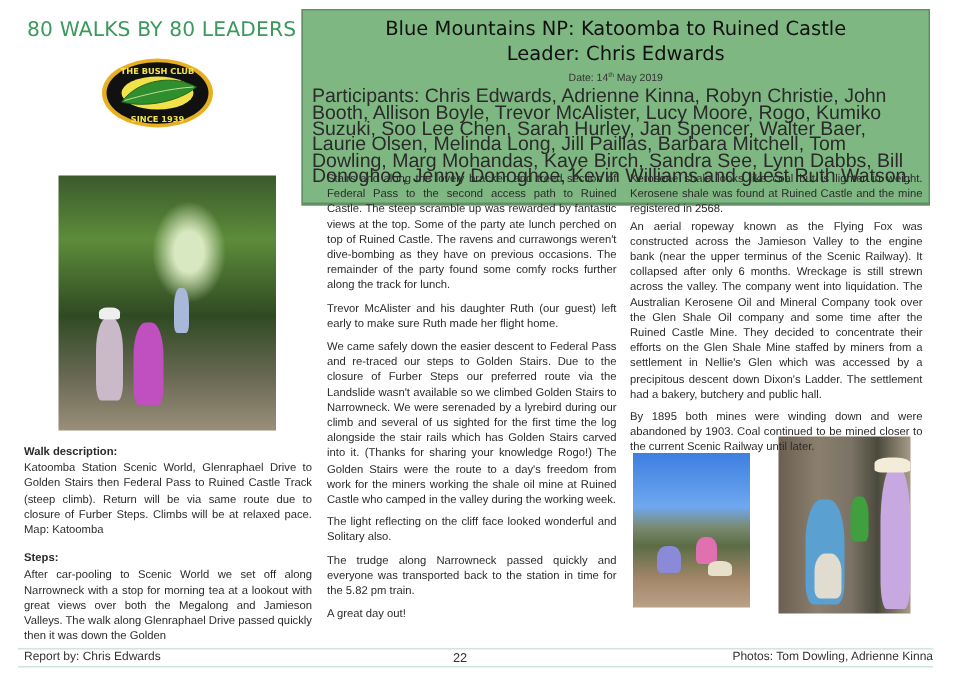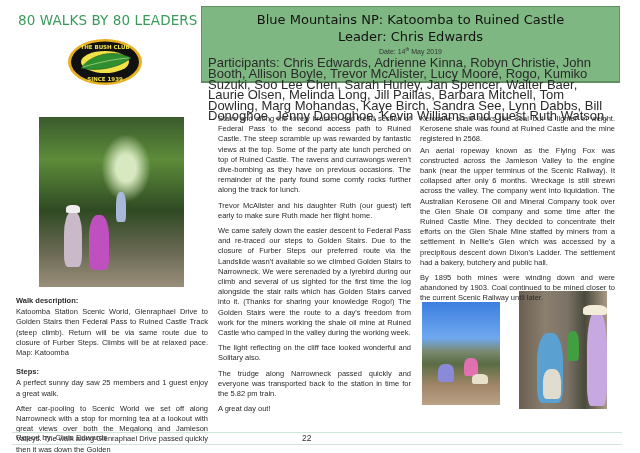--- a/index.html
+++ b/index.html
@@ -8,21 +8,21 @@
 
   .series-title {
     position: absolute; left: 18px; top: 12px; width: 175px;
     color: #3a9a5c; font-size: 13.5px; letter-spacing: 0.1px; white-space: nowrap;
     font-family: "DejaVu Sans", sans-serif;
   }
 
   .logo { position: absolute; left: 67px; top: 38px; width: 76px; height: 48px; }
 
   .header-box {
-    position: absolute; left: 201px; top: 6px; width: 419px; height: 77px;
+    position: absolute; left: 201px; top: 6px; width: 419px; height: 131px;
     background: #7fb782; border: 1px solid #5f8f63; border-bottom-width: 2px;
     text-align: center; color: #111;
   }
   .header-box .title { font-size: 13px; margin-top: 5px; font-family: "DejaVu Sans", sans-serif; }
   .header-box .leader { font-size: 13px; margin-top: 2px; font-family: "DejaVu Sans", sans-serif; }
   .header-box .date { font-size: 7px; margin-top: 3px; color: #333; }
   .header-box .date sup { font-size: 4.5px; }
   .header-box .participants {
     text-align: left; font-size: 13px; line-height: 10.6px; margin: 3px 6px 0 6px; color: #2a2a2a;
   }
@@ -94,21 +94,20 @@
   <div class="fig" style="left:24px;top:78px;width:18px;height:30px;background:#e0dcd0;"></div>
   <div class="fig" style="left:48px;top:40px;width:12px;height:30px;background:#40a040;"></div>
   <div class="fig" style="left:68px;top:20px;width:20px;height:95px;background:#c8a8e0;"></div>
   <div class="fig" style="left:64px;top:14px;width:24px;height:10px;background:#f2ecd8;"></div>
 </div>
 
 <div class="col col-left">
   <div class="h">Walk description:</div>
   <p style="margin-bottom:9px;">Katoomba Station Scenic World, Glenraphael Drive to Golden Stairs then Federal Pass to Ruined Castle Track (steep climb). Return will be via same route due to closure of Furber Steps. Climbs will be at relaxed pace. Map: Katoomba</p>
   <div class="h">Steps:</div>
-  <p>A perfect sunny day saw 25 members and 1 guest enjoy a great walk.</p>
   <p>After car-pooling to Scenic World we set off along Narrowneck with a stop for morning tea at a lookout with great views over both the Megalong and Jamieson Valleys. The walk along Glenraphael Drive passed quickly then it was down the Golden</p>
 </div>
 
 <div class="col col-mid">
   <p>Stairs and along the lovely bracken and treed section of Federal Pass to the second access path to Ruined Castle. The steep scramble up was rewarded by fantastic views at the top. Some of the party ate lunch perched on top of Ruined Castle. The ravens and currawongs weren't dive-bombing as they have on previous occasions. The remainder of the party found some comfy rocks further along the track for lunch.</p>
   <p>Trevor McAlister and his daughter Ruth (our guest) left early to make sure Ruth made her flight home.</p>
   <p>We came safely down the easier descent to Federal Pass and re-traced our steps to Golden Stairs. Due to the closure of Furber Steps our preferred route via the Landslide wasn't available so we climbed Golden Stairs to Narrowneck. We were serenaded by a lyrebird during our climb and several of us sighted for the first time the log alongside the stair rails which has Golden Stairs carved into it. (Thanks for sharing your knowledge Rogo!) The Golden Stairs were the route to a day's freedom from work for the miners working the shale oil mine at Ruined Castle who camped in the valley during the working week.</p>
   <p>The light reflecting on the cliff face looked wonderful and Solitary also.</p>
   <p>The trudge along Narrowneck passed quickly and everyone was transported back to the station in time for the 5.82 pm train.</p>
   <p>A great day out!</p>
@@ -116,13 +115,14 @@
 
 <div class="col col-right">
   <p style="margin-bottom:1px;">Kerosene shale looks like coal but is lighter in weight. Kerosene shale was found at Ruined Castle and the mine registered in 2568.</p>
   <p>An aerial ropeway known as the Flying Fox was constructed across the Jamieson Valley to the engine bank (near the upper terminus of the Scenic Railway). It collapsed after only 6 months. Wreckage is still strewn across the valley. The company went into liquidation. The Australian Kerosene Oil and Mineral Company took over the Glen Shale Oil company and some time after the Ruined Castle Mine. They decided to concentrate their efforts on the Glen Shale Mine staffed by miners from a settlement in Nellie's Glen which was accessed by a precipitous descent down Dixon's Ladder. The settlement had a bakery, butchery and public hall.</p>
   <p>By 1895 both mines were winding down and were abandoned by 1903. Coal continued to be mined closer to the current Scenic Railway until later.</p>
 </div>
 
 <div class="footer">
   <span class="reporter">Report by:  Chris Edwards</span>
   <span class="page">22</span>
+  <span class="photos">Photos: Tom Dowling, Adrienne Kinna</span>
 </div>
 
 </body></html>

